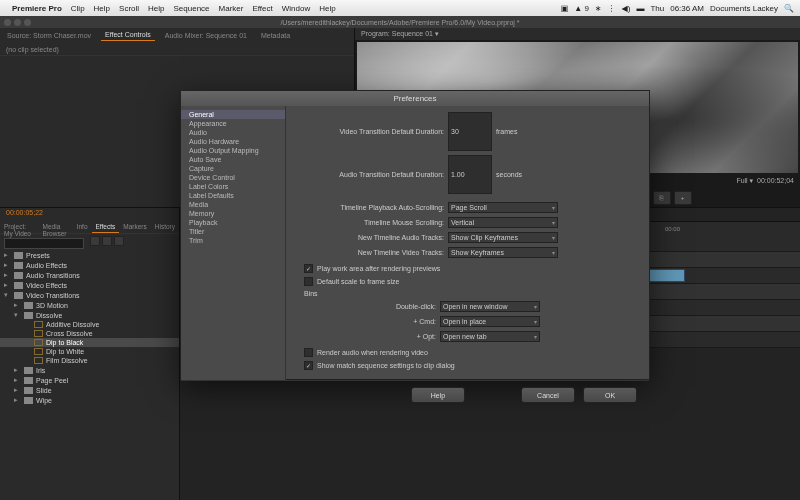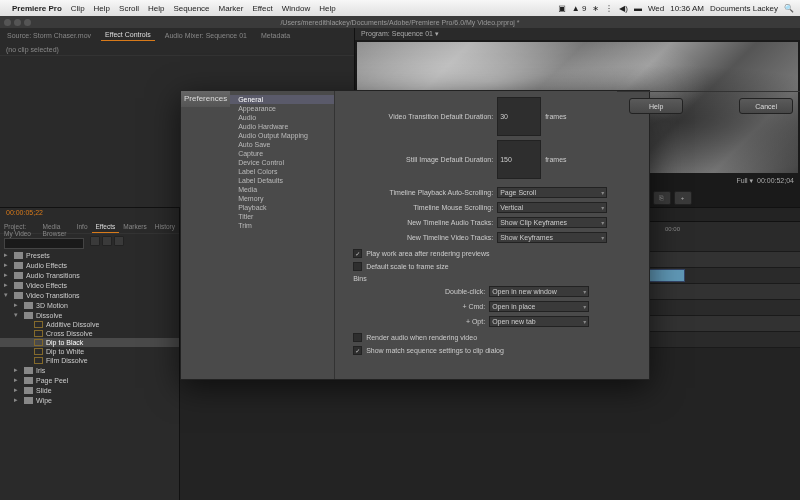--- a/index.html
+++ b/index.html
@@ -63,21 +63,21 @@
   .tl-body { flex:1; position:relative; }
   .track { height:16px; border-bottom:1px solid #1a1a1a; display:flex; }
   .track-head { width:115px; background:#333; border-right:1px solid #111; display:flex;align-items:center; padding:0 4px; font-size:6.5px; color:#aaa; gap:3px; }
   .track-lane { flex:1; background:#2a2a2a; position:relative; }
   .track-lane.light { background:#323232; }
   .clip { position:absolute; top:1px; bottom:1px; background:#5f97b5; border:1px solid #346; font-size:6px; color:#032; padding:1px 3px; overflow:hidden; }
   .clip.aud { background:#4a786a; }
   .tbtn { width:10px;height:10px;background:#444;border-radius:1px;display:inline-block; }
   
   
-  .dialog { position: absolute; left: 180px; top: 90px; width: 470px; height: 290px; background: #4a4a4a; border: 1px solid #222; box-shadow: 0 8px 30px rgba(0,0,0,.6); display:flex;flex-direction:row; }
+  .dialog { position: absolute; left: 180px; top: 90px; width: 470px; height: 290px; background: #4a4a4a; border: 1px solid #222; box-shadow: 0 8px 30px rgba(0,0,0,.6); display:flex;flex-direction:column; }
   .dlg-title { height: 16px; background: linear-gradient(#666,#555); text-align:center; font-size:8px; color:#ddd; padding:3px; }
   .dlg-body { flex:1; display:flex; }
   .dlg-cats { width: 105px; background:#4a4a4a; border-right:1px solid #333; padding:4px 0; }
   .dlg-cats div { padding: 1px 8px; font-size:7px; color:#bbb; }
   .dlg-cats .selcat { background:#5a5a6a; color:#fff; }
   .dlg-form { flex:1; padding: 6px 10px; font-size:7px; color:#ccc; }
   .frow { display:flex; align-items:center; margin-bottom:4px; gap:4px; }
   .frow label { width: 148px; text-align:right; }
   .finput { width: 44px; background:#2e2e2e; border:1px solid #222; color:#ccc; padding:15px 2px; font-size:7px; }
   .fselect { width: 110px; background:#3a3a3a; border:1px solid #222; color:#ccc; padding:1px 2px; font-size:7px; display:flex; justify-content:space-between; }
@@ -101,22 +101,22 @@
   <span class="item">Effect</span>
   <span class="item">Window</span>
   <span class="item">Help</span>
   <div class="right">
     <span>▣</span>
     <span>▲ <span>9</span></span>
     <span>∗</span>
     <span>⋮</span>
     <span>◀)</span>
     <span>▬</span>
-    <span>Wed</span>
-    <span>10:36 AM</span>
+    <span>Thu</span>
+    <span>06:36 AM</span>
     <span>Documents Lackey</span>
     <span>🔍</span>
   </div>
 </div>
 
 <div class="docpath">
   <div class="dots">
     <span class="dot"></span>
     <span class="dot"></span>
     <span class="dot"></span>
@@ -358,23 +358,23 @@
         <div>Titler</div>
         <div>Trim</div>
       </div>
     <div class="dlg-form">
       <div class="frow">
           <label>Video Transition Default Duration:</label>
           <input class="finput" value="30" style="">
           <span>frames</span>
         </div>
       <div class="frow">
-          <label>Still Image Default Duration:</label>
-          <input class="finput" value="150" style="">
-          <span>frames</span>
+          <label>Audio Transition Default Duration:</label>
+          <input class="finput" value="1.00" style="">
+          <span>seconds</span>
         </div>
       <div style="height:4px"></div>
       <div class="frow">
           <label>Timeline Playback Auto-Scrolling:</label>
           <div class="fselect">Page Scroll</div>
         </div>
       <div class="frow">
           <label>Timeline Mouse Scrolling:</label>
           <div class="fselect">Vertical</div>
         </div>

